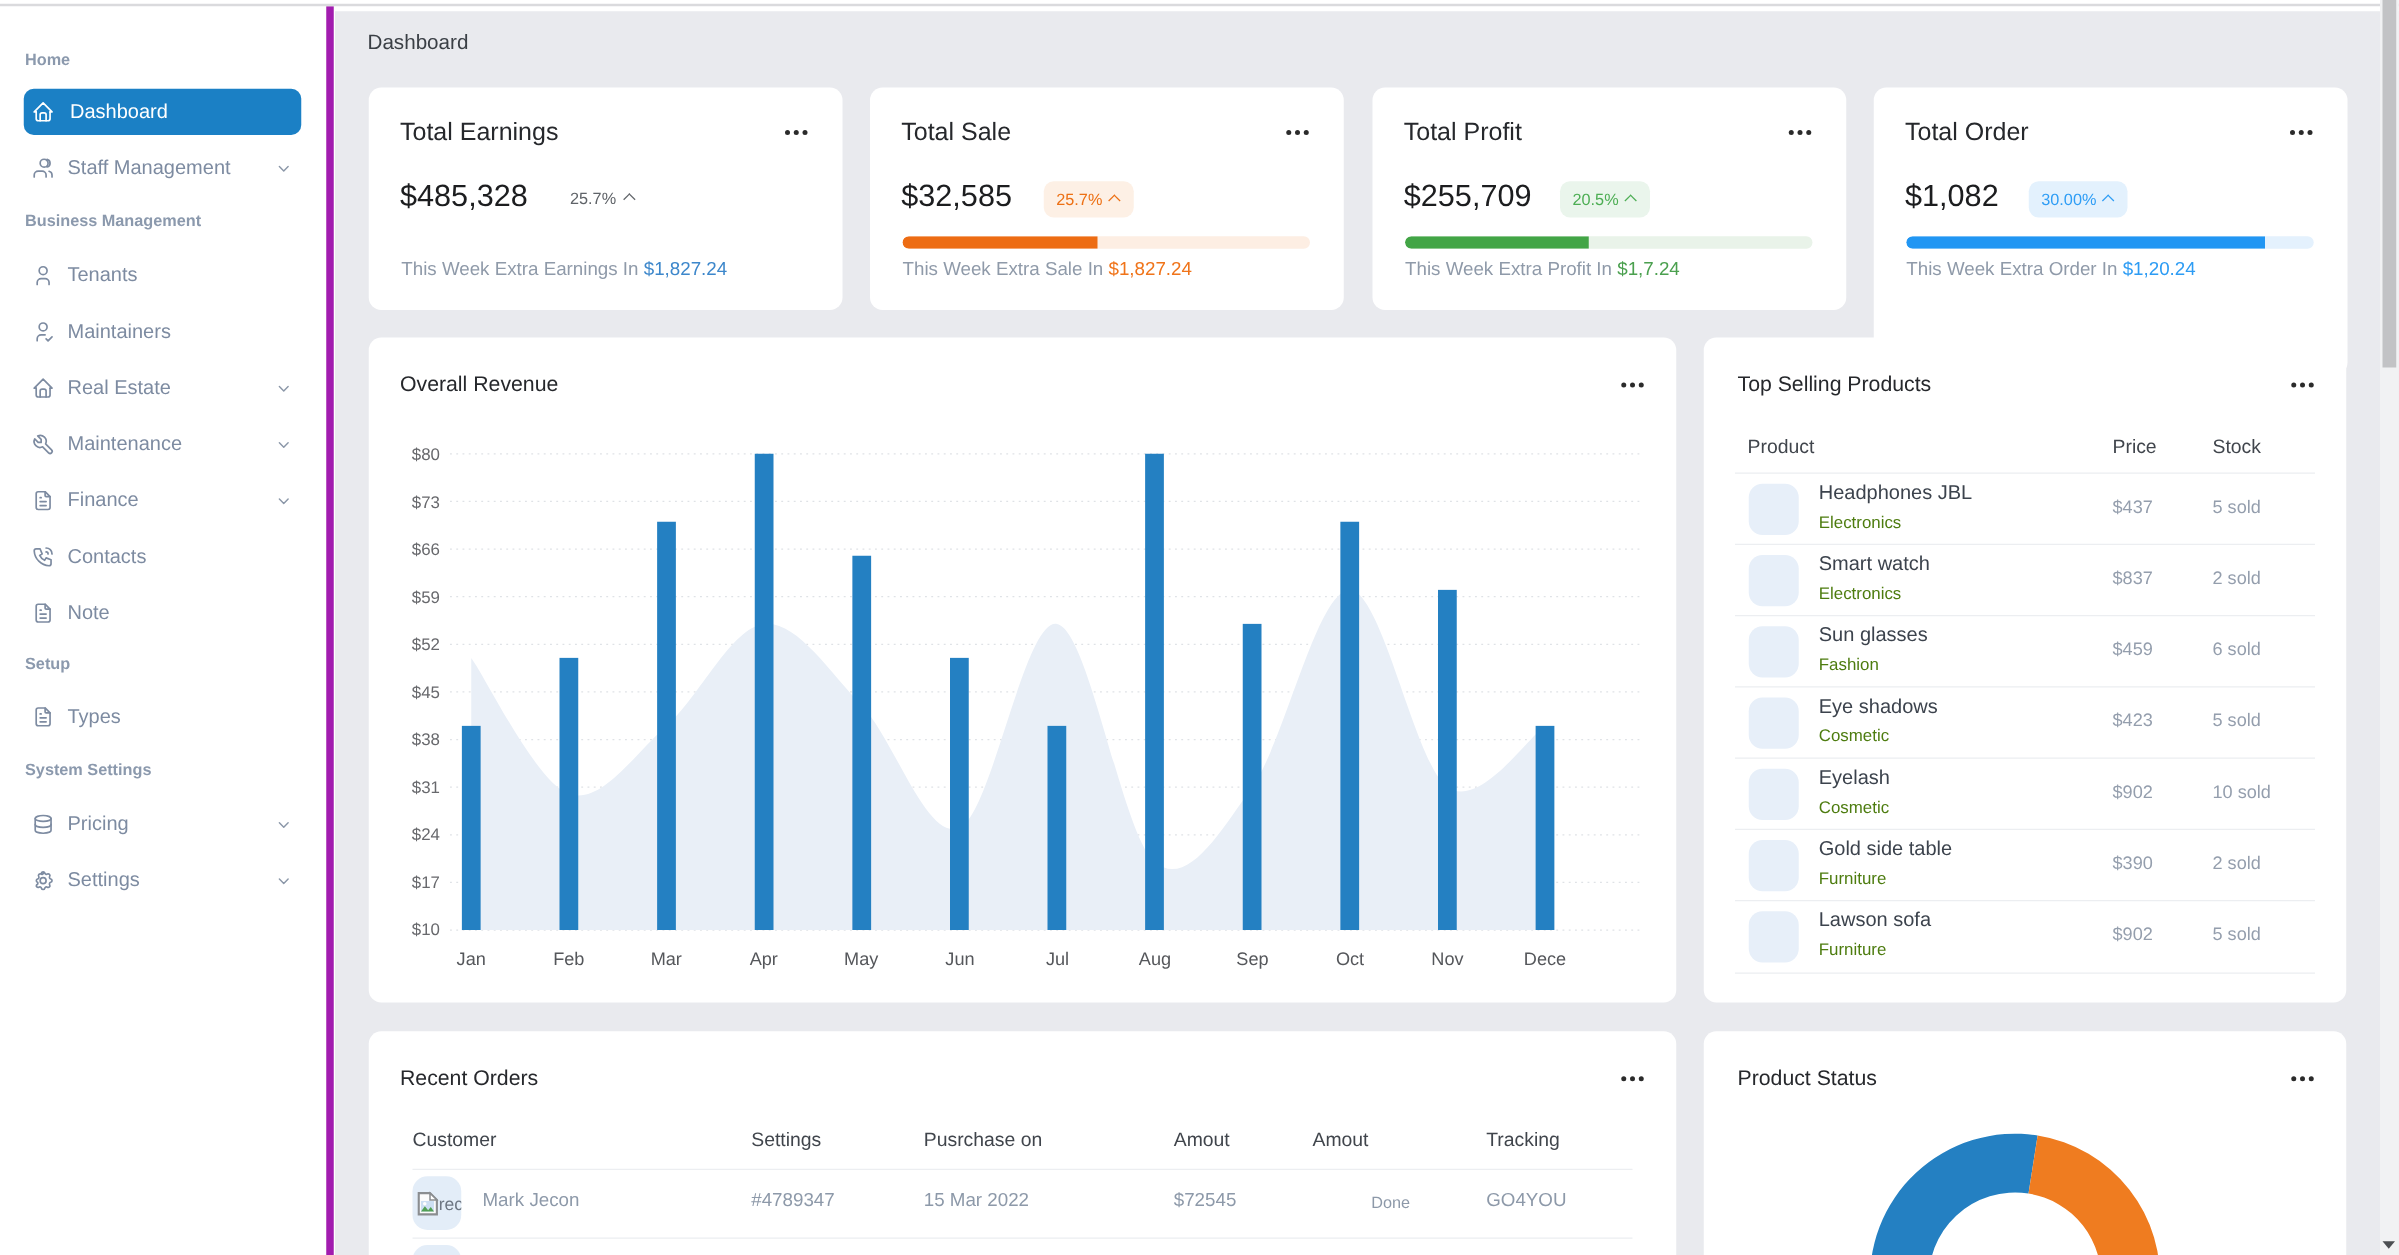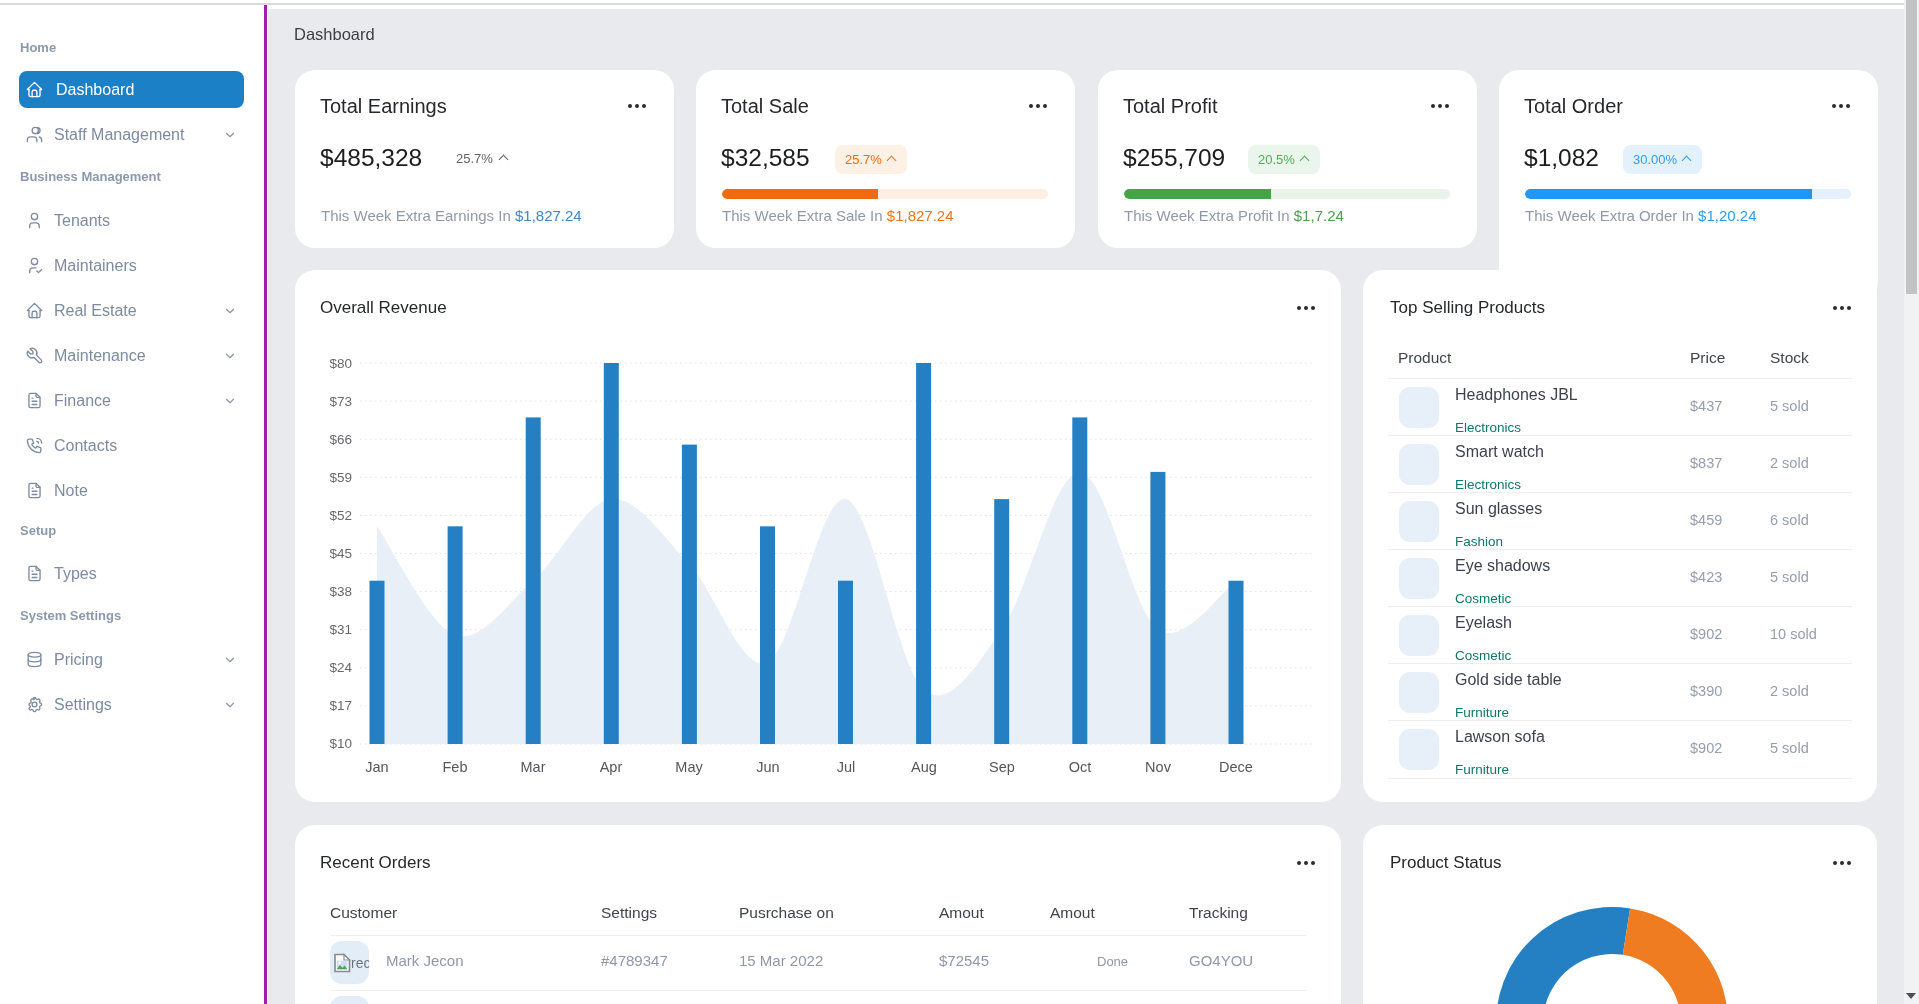--- a/index.html
+++ b/index.html
@@ -1,45 +1,45 @@
 <!DOCTYPE html>
 <html><head><meta charset="utf-8">
 <style>
 *{margin:0;padding:0;box-sizing:border-box}
 html,body{width:1919px;height:1004px;overflow:hidden;font-family:"Liberation Sans",sans-serif;background:#fff}
 .topline{position:absolute;top:3px;left:0;width:1919px;height:2px;background:#dadadd;z-index:40}
 
-aside{position:absolute;left:0;top:5px;width:267px;height:999px;background:#fff;border-right:3px solid #a21caf;z-index:30}
+aside{position:absolute;left:0;top:5px;width:267px;height:999px;background:#fff;border-right:6px solid #a21caf;z-index:30}
 .slabel{font-size:13px;font-weight:bold;color:#8b99ad;padding-left:20px}
 .sitem{height:45px;display:flex;align-items:center;padding-left:25px;color:#7d8ba1;font-size:16px;position:relative}
 .sitem svg{width:19px;height:19px;margin-right:10px;flex:0 0 auto}
 .sitem .chev{position:absolute;right:27px;width:14px;height:14px;margin:0}
 .active-item{margin:0 20px 0 19px;height:37px;border-radius:8px;background:#1b80c5;color:#fff;display:flex;align-items:center;padding-left:6px;font-size:16px}
 .active-item svg{width:19px;height:19px;margin-right:12px}
 
 .pagetitle{position:absolute;left:294px;top:25px;font-size:16.5px;color:#3a3f45}
-.card{position:absolute;background:#fff;border-radius:20px}
+.card{position:absolute;background:#fff;border-radius:10px}
 .dots{position:absolute;display:flex;gap:3px}
 .dots i{width:4px;height:4px;border-radius:50%;background:#2b2b2b}
 .ctitle{position:absolute;left:25px;top:25px;font-size:20px;color:#26282c}
 .ctitle2{font-size:17px;color:#26282c}
 .cval{position:absolute;left:25px;top:74px;font-size:24.5px;color:#1c1d1f}
 .badge{position:absolute;top:75px;font-size:13px;border-radius:8px;padding:7px 10px;display:flex;align-items:center;gap:6px}
 .pbar{position:absolute;left:26px;top:119px;width:326px;height:10px;border-radius:6px;overflow:hidden}
 .pbar i{display:block;height:10px;border-radius:6px 0 0 6px}
 .cfoot{position:absolute;left:26px;top:137px;font-size:15px;color:#8f9aa9}
 .caret{display:inline-block;width:9px;height:9px;position:relative}
 .caret::before{content:"";position:absolute;left:0;top:2px;width:6px;height:6px;border-left:1.8px solid currentColor;border-top:1.8px solid currentColor;transform:rotate(45deg)}
 
 .trow{position:absolute;left:25px;right:25px;border-bottom:1px solid #eceef1}
 
 .prow{position:absolute;left:35px;right:35px;height:56px}
 .pthumb{position:absolute;left:1px;top:8px;width:40px;height:41px;border-radius:11px;background:#e7eff9}
 .pname{position:absolute;left:57px;top:7px;font-size:16px;color:#3c434d}
-.pname span{display:block;font-size:13.5px;color:#0f766e;margin-top:16px}
+.pname span{display:block;font-size:13.5px;color:#4d7c0f;margin-top:6px}
 .pprice{position:absolute;left:292px;top:19px;font-size:14.5px;color:#949ead}
 .pstock{position:absolute;left:372px;top:19px;font-size:14.5px;color:#949ead}
 .ohead{position:absolute;top:79px;font-size:15.5px;color:#40454c}
 .oval{position:absolute;font-size:15px;color:#8d99a9}
 .oimg{position:absolute;left:35px;width:39px;height:43px;border-radius:12px;background:#e3edf8;overflow:hidden;white-space:nowrap;font-size:14px;color:#6d7682;display:flex;align-items:center;padding-left:3px}
 .oimg span{vertical-align:11px}
 
 .sb-track{position:absolute;right:0;top:0;width:15px;height:1004px;background:#f1f2f3;z-index:60}
 .sb-thumb{position:absolute;right:2px;top:0;width:11px;height:294px;background:#c2c3c5;z-index:61}
 .sb-arrow{position:absolute;right:3px;top:993px;width:0;height:0;border-left:5px solid transparent;border-right:5px solid transparent;border-top:6px solid #4c4f52;z-index:61}

